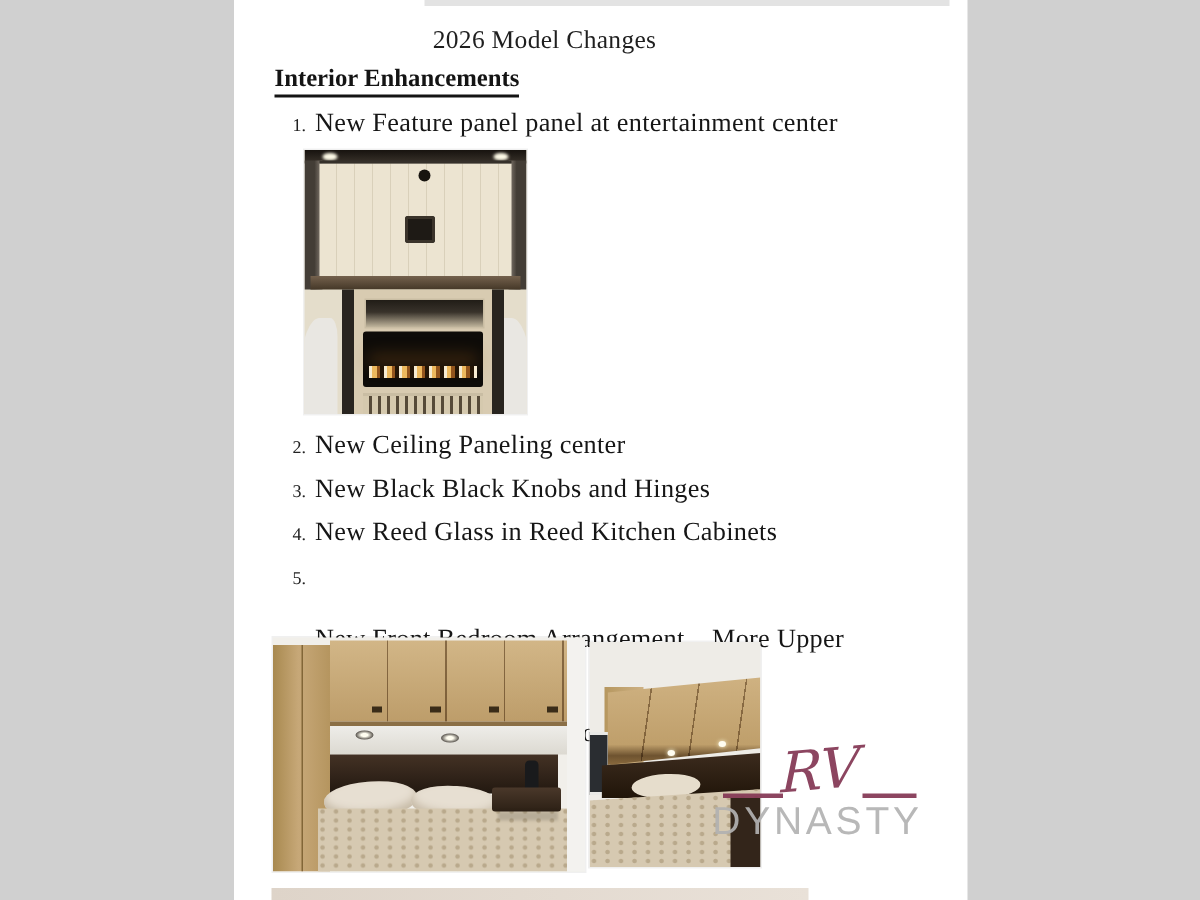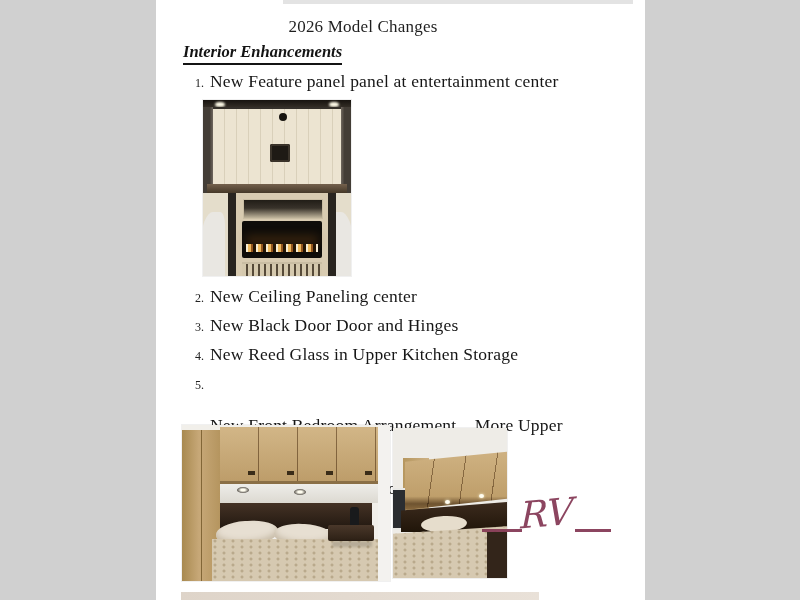--- a/index.html
+++ b/index.html
@@ -10,21 +10,21 @@
   #gutter-left{left:0;width:156px;}
   #gutter-right{left:645px;width:155px;}
 
   .cutoff-top{position:absolute;left:283px;top:0;width:350px;height:4px;background:#e3e3e3;}
   .cutoff-bottom{position:absolute;left:181px;top:592px;width:358px;height:8px;
                  background:linear-gradient(90deg,#ded4c9,#e9e1d8);}
 
   #doc-title{position:absolute;left:156px;top:17px;width:414px;text-align:center;
              font-size:17px;letter-spacing:.2px;color:#1f1f1f;}
   #section-heading{position:absolute;left:183px;top:42px;font-size:16.5px;font-weight:bold;
-                   font-style:italic;color:#141414;border-bottom:2px solid #141414;padding-bottom:1px;}
+                   color:#141414;border-bottom:2px solid #141414;padding-bottom:1px;}
 
   .li{position:absolute;left:195px;display:flex;align-items:baseline;}
   .li .num{font-size:12px;width:15px;flex:0 0 15px;color:#222;}
   .li .txt{font-size:17.5px;letter-spacing:.2px;line-height:21px;color:#161616;white-space:pre-wrap;}
   #item-1{top:71px;} #item-2{top:286px;} #item-3{top:315px;} #item-4{top:344px;} #item-5{top:373px;}
 
   .photo{position:absolute;overflow:hidden;box-shadow:0 0 0 1px rgba(0,0,0,.06);}
   .photo *{position:absolute;}
 
   
@@ -127,25 +127,25 @@
   <div class="li" id="item-1">
     <span class="num">1.</span>
     <span class="txt">New Feature panel panel at entertainment center</span>
   </div>
   <div class="li" id="item-2">
     <span class="num">2.</span>
     <span class="txt">New Ceiling Paneling center</span>
   </div>
   <div class="li" id="item-3">
     <span class="num">3.</span>
-    <span class="txt">New Black Door Door and Hinges</span>
+    <span class="txt">New Black Black Knobs and Hinges</span>
   </div>
   <div class="li" id="item-4">
     <span class="num">4.</span>
-    <span class="txt">New Reed Glass in Upper Kitchen Storage</span>
+    <span class="txt">New Reed Glass in Reed Kitchen Cabinets</span>
   </div>
   <div class="li" id="item-5">
     <span class="num">5.</span>
     <span class="txt">
       <div>New Front Bedroom Arrangement.   More Upper</div>
       <div>Storage and Bigger Bedroom Window</div>
     </span>
   </div>
 
   <div id="photo-1" class="photo">
@@ -197,15 +197,16 @@
     <div class="p3-headboard"></div>
     <div class="p3-pillow"></div>
     <div class="p3-blanket"></div>
     <div class="p3-nightstand"></div>
   </div>
 
   <div id="watermark">
     <div class="wm-line l"></div>
     <div class="wm-line r"></div>
     <div id="wm-rv">RV</div>
+    <div id="wm-dynasty">DYNASTY</div>
   </div>
 
 </div>
 
 </body></html>

